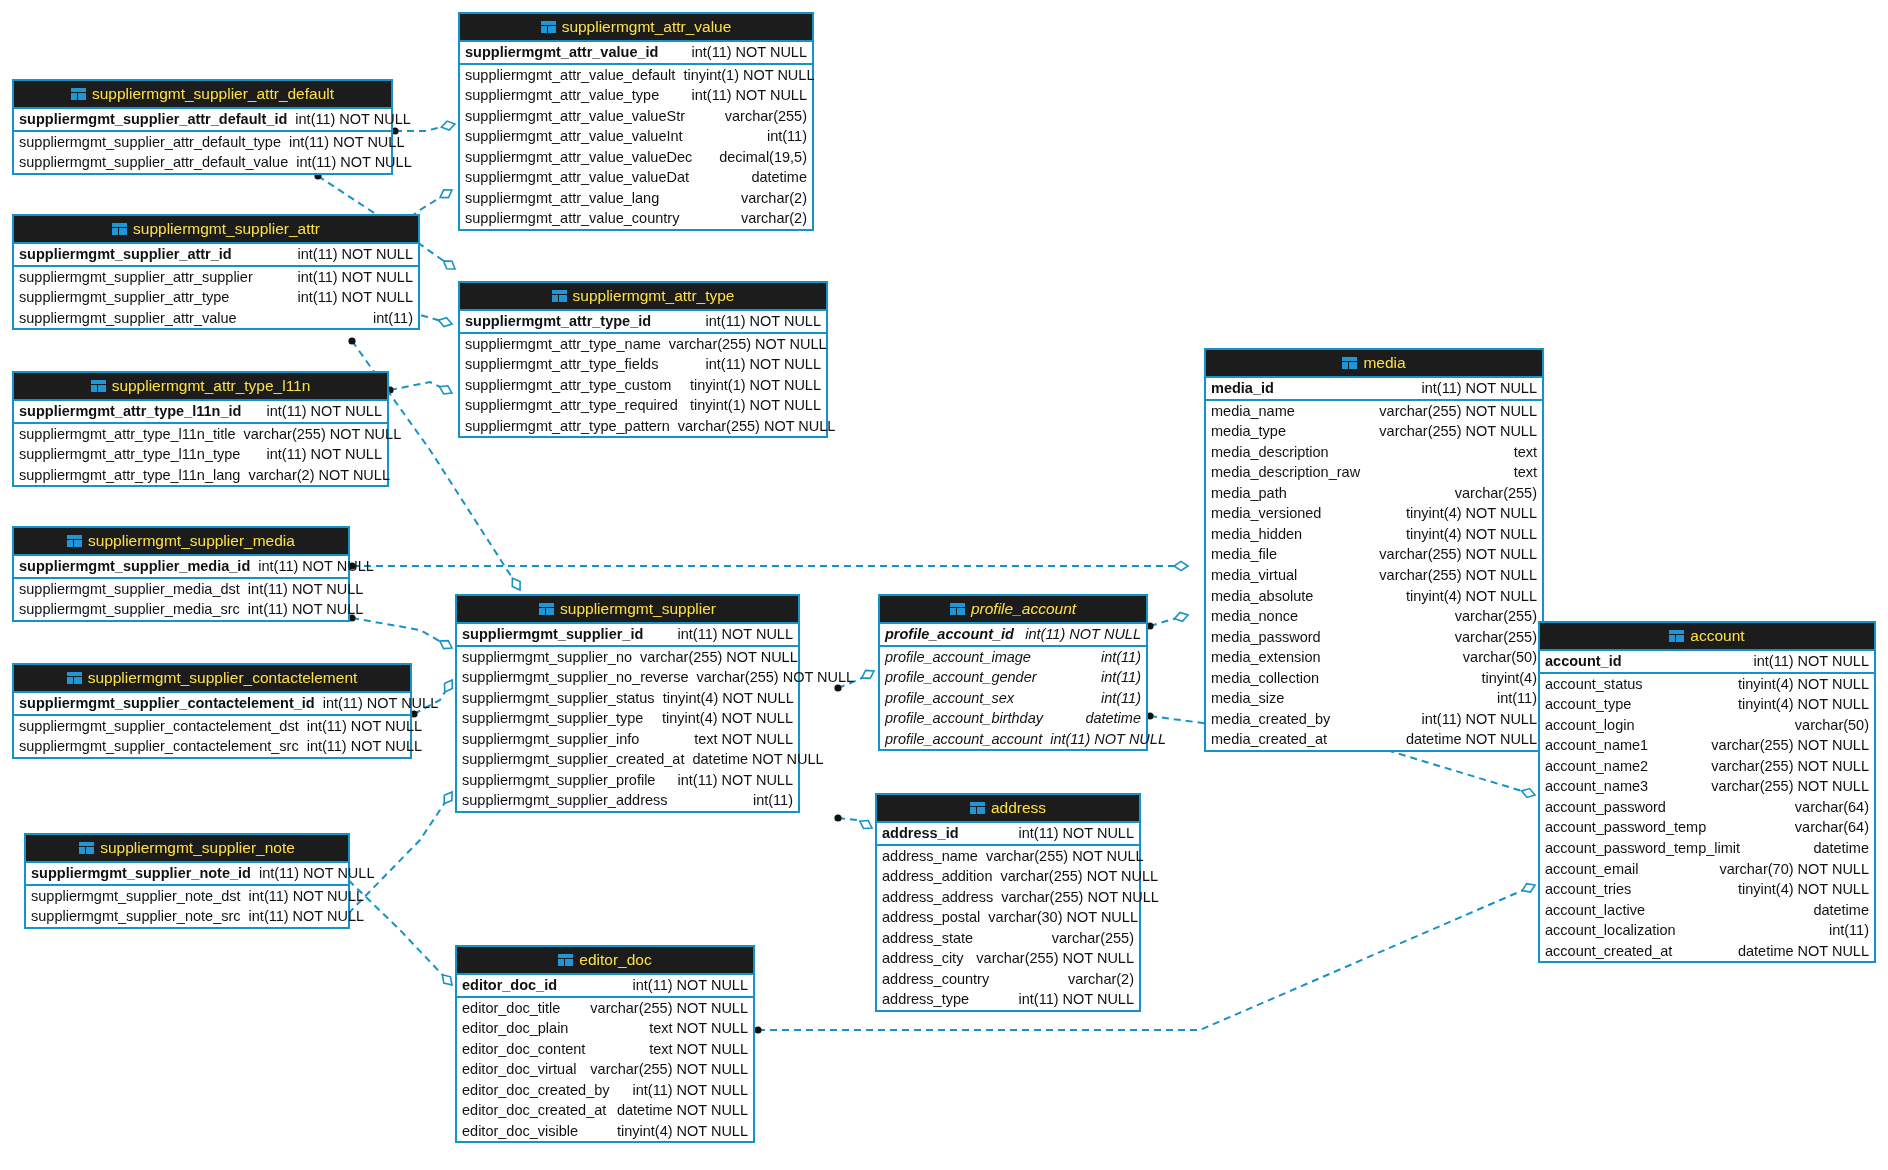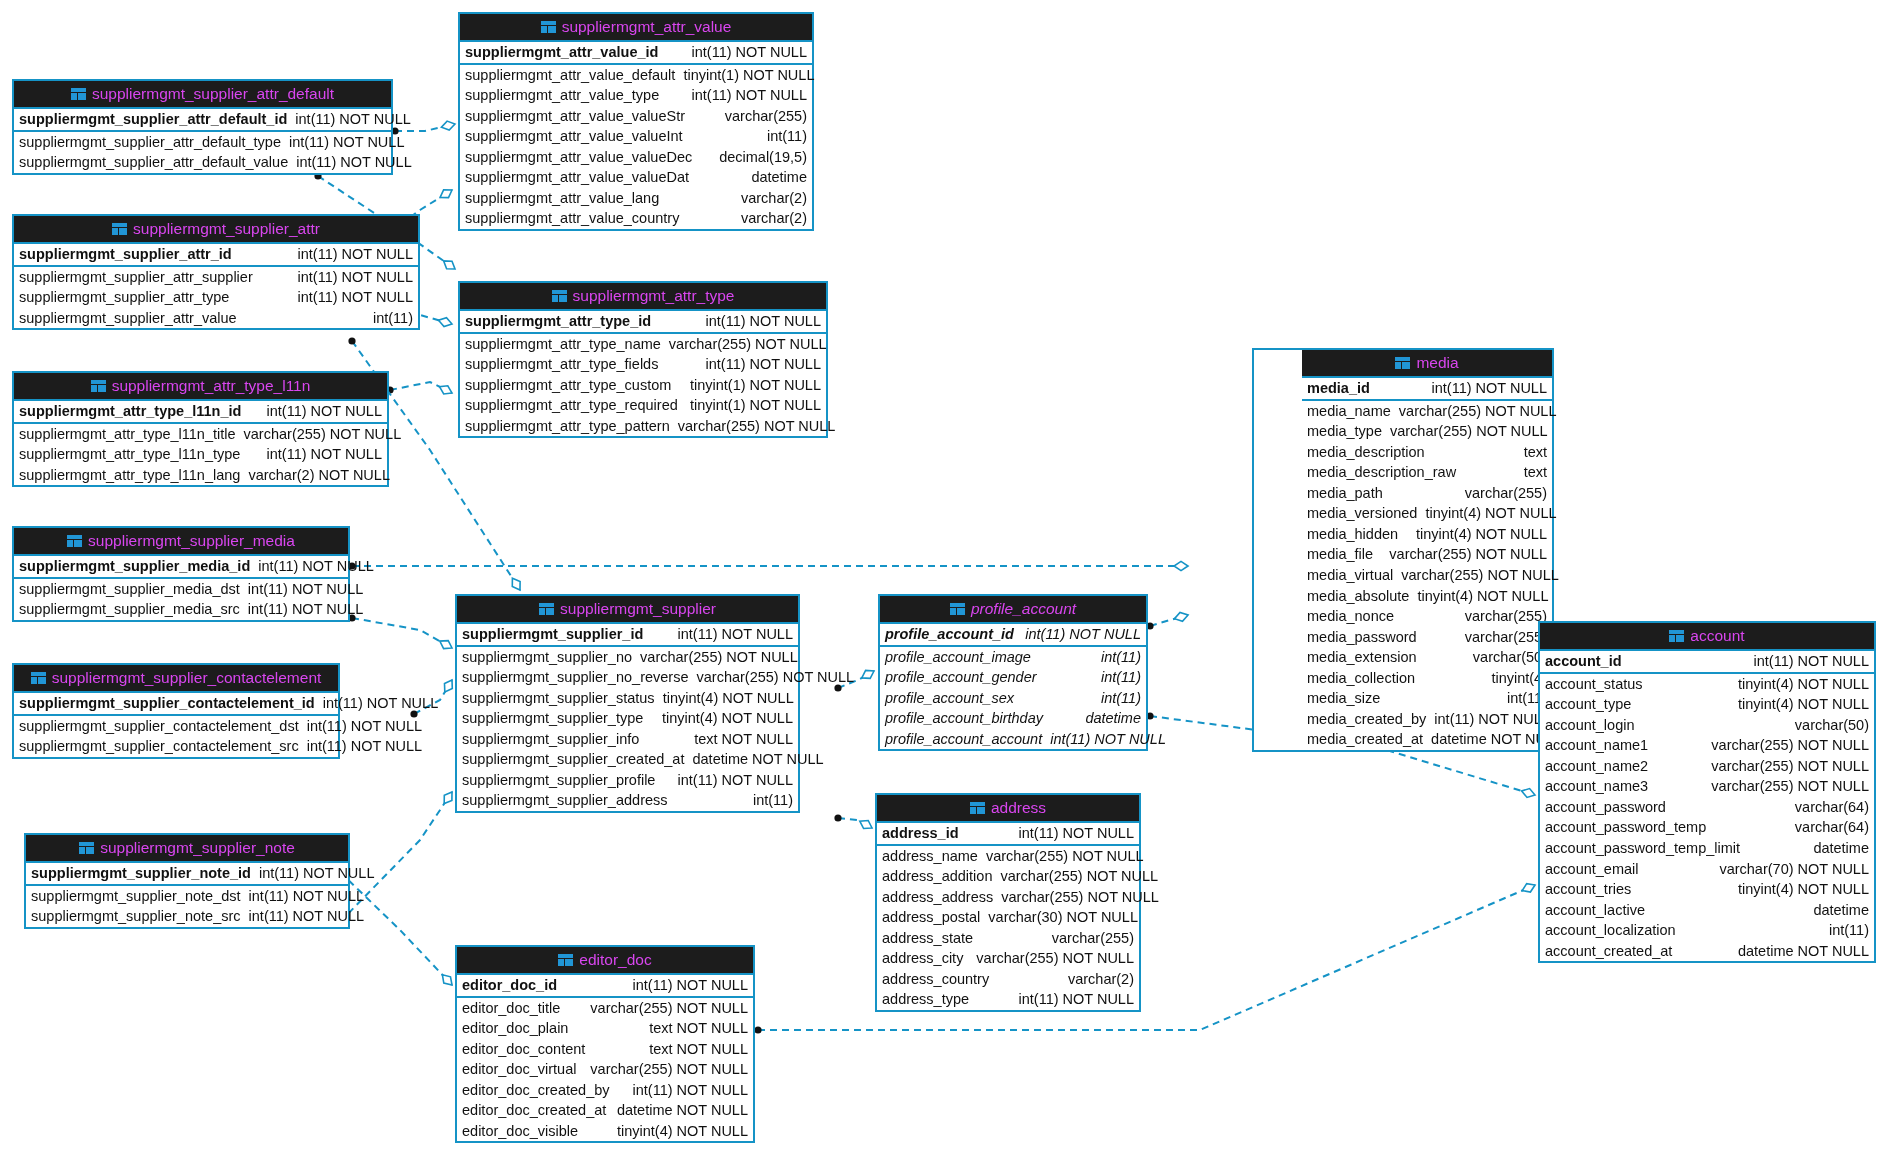--- a/index.html
+++ b/index.html
@@ -24,21 +24,21 @@
   }
   .entity {
     position: absolute;
     border: 2px solid #1593c6;
     background: #ffffff;
     z-index: 2;
     box-shadow: 0 0 0 0 rgba(0,0,0,0);
   }
   .entity-header {
     background: #1c1c1c;
-    color: #d946ef;
+    color: #fde047;
     font-size: 15.5px;
     text-align: center;
     padding: 4px 6px 5px 6px;
     white-space: nowrap;
     display: flex;
     align-items: center;
     justify-content: center;
     gap: 6px;
     line-height: 1.1;
   }
@@ -301,21 +301,21 @@
         <div class="row">
           <span class="cname">suppliermgmt_attr_type_l11n_type</span>
           <span class="ctype">int(11) NOT NULL</span>
         </div>
         <div class="row">
           <span class="cname">suppliermgmt_attr_type_l11n_lang</span>
           <span class="ctype">varchar(2) NOT NULL</span>
         </div>
       </div>
     </div>
-    <div class="entity" style="left: 1252px; top: 348px; width: 302px; padding-left: 48px;">
+    <div class="entity" style="left: 1204px; top: 348px; width: 340px;">
       <div class="entity-header">
         <span class="tbl-icon">
           <i class="top"></i>
           <i class="bl"></i>
           <i class="br"></i>
         </span>
         <span>media</span>
       </div>
       <div class="pk-section">
         <div class="row">
@@ -575,21 +575,21 @@
         <div class="row">
           <span class="cname">account_localization</span>
           <span class="ctype">int(11)</span>
         </div>
         <div class="row">
           <span class="cname">account_created_at</span>
           <span class="ctype">datetime NOT NULL</span>
         </div>
       </div>
     </div>
-    <div class="entity" style="left: 12px; top: 663px; width: 328px;">
+    <div class="entity" style="left: 12px; top: 663px; width: 400px;">
       <div class="entity-header">
         <span class="tbl-icon">
           <i class="top"></i>
           <i class="bl"></i>
           <i class="br"></i>
         </span>
         <span>suppliermgmt_supplier_contactelement</span>
       </div>
       <div class="pk-section">
         <div class="row">

